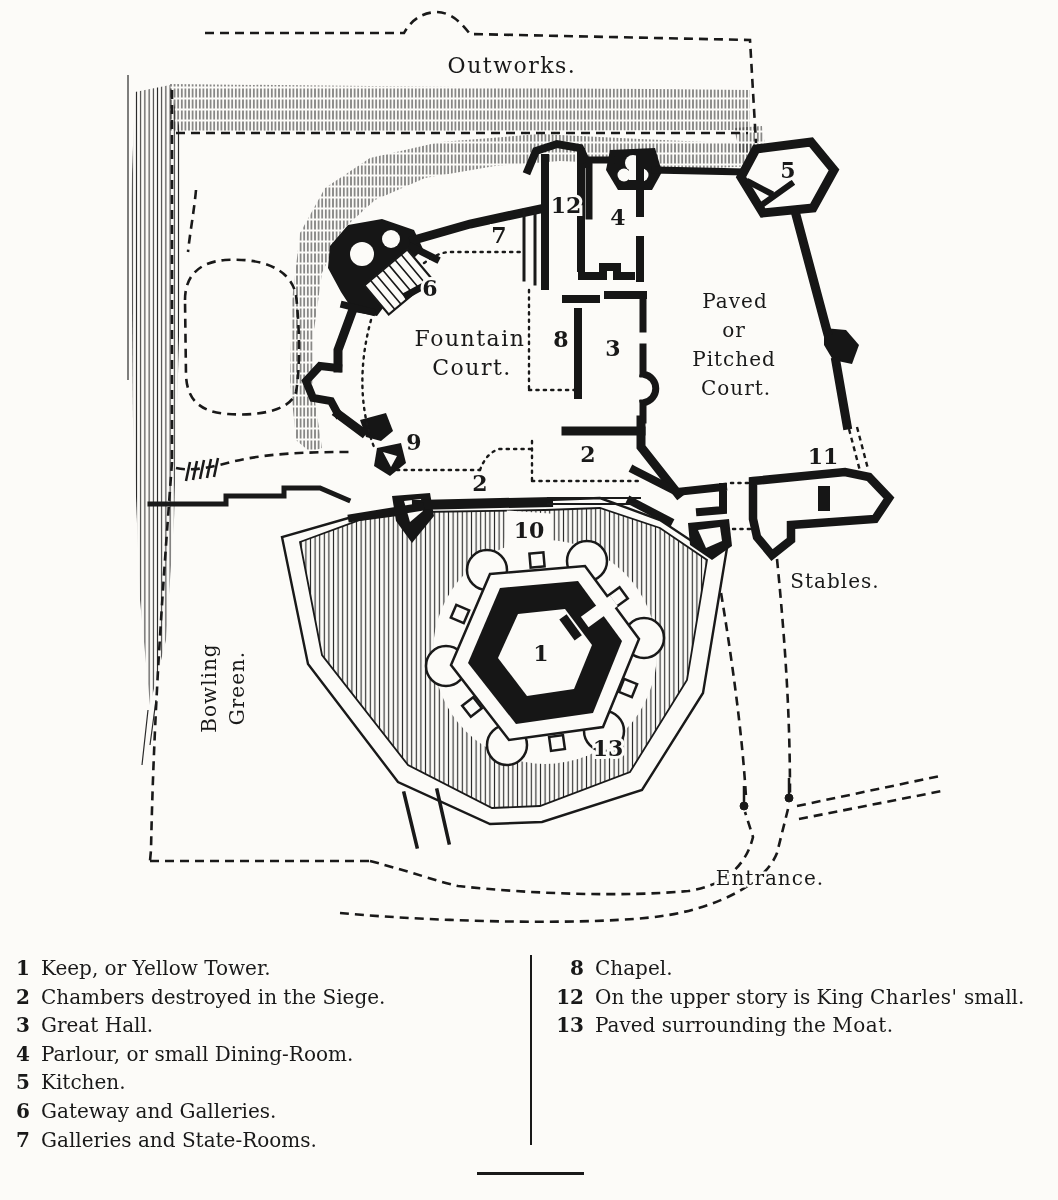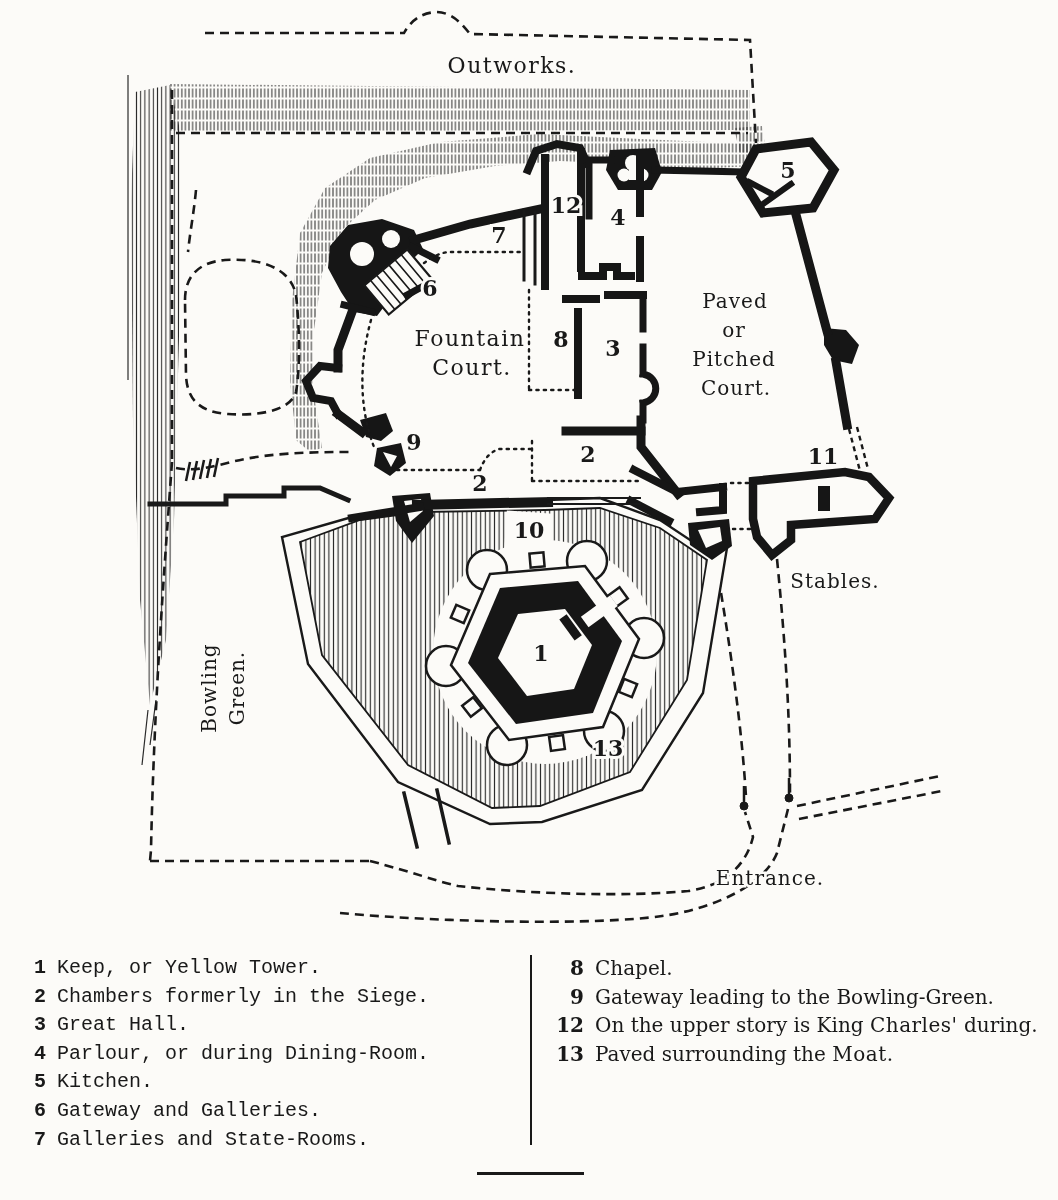--- a/index.html
+++ b/index.html
@@ -8,21 +8,21 @@
     background:#fcfbf8;font-family:"DejaVu Serif","Liberation Serif",serif;
     color:#191919;overflow:hidden;
   }
   .plan{position:absolute;top:0;left:0;}
   svg text{font-family:"DejaVu Serif","Liberation Serif",serif;fill:#191919;}
   .num{font-size:22px;font-weight:bold;text-anchor:middle;paint-order:stroke;stroke:#fcfbf8;stroke-width:6px;}
   .area{font-size:22px;text-anchor:middle;letter-spacing:1.5px;paint-order:stroke;stroke:#fcfbf8;stroke-width:5px;}
   .area-sm{font-size:20px;text-anchor:middle;letter-spacing:1px;paint-order:stroke;stroke:#fcfbf8;stroke-width:5px;}
   .legend{position:absolute;left:0;top:948px;width:1058px;font-size:20px;line-height:28.6px;}
   .lcol{position:absolute;top:6px;}
-  .lcol-left{left:16px;width:470px;font-family:Liberation Mono, monospace;}
+  .lcol-left{left:0;width:470px;}
   .lcol-right{left:552px;width:500px;}
   .lrow{white-space:nowrap;}
   .lnum{display:inline-block;text-align:right;font-weight:bold;margin-right:11px;}
   .lcol-left .lnum{width:30px;}
   .lcol-right .lnum{width:32px;}
   .blackletter{font-weight:normal;letter-spacing:0.5px;}
   .divider{position:absolute;left:530px;top:955px;width:2px;height:190px;background:#191919;}
   .bottom-rule{position:absolute;left:477px;top:1172px;width:107px;height:3px;background:#191919;}
 </style>
 </head>
@@ -221,30 +221,29 @@
     <text class="num" x="414" y="450">9</text>
     <text class="num" x="529" y="538">10</text>
     <text class="num" x="823" y="464">11</text>
     <text class="num" x="566" y="213">12</text>
     <text class="num" x="608" y="756">13</text>
   </svg>
 
   <div class="legend">
     <div class="lcol lcol-left">
       <div class="lrow"><span class="lnum">1</span><span class="ltext"><span>Keep, or Yellow Tower.</span><span class="blackletter"></span><span></span></span></div>
-      <div class="lrow"><span class="lnum">2</span><span class="ltext"><span>Chambers formerly in the Siege.</span><span class="blackletter"></span><span></span></span></div>
+      <div class="lrow"><span class="lnum">2</span><span class="ltext"><span>Chambers destroyed in the Siege.</span><span class="blackletter"></span><span></span></span></div>
       <div class="lrow"><span class="lnum">3</span><span class="ltext"><span>Great Hall.</span><span class="blackletter"></span><span></span></span></div>
-      <div class="lrow"><span class="lnum">4</span><span class="ltext"><span>Parlour, or during Dining-Room.</span><span class="blackletter"></span><span></span></span></div>
+      <div class="lrow"><span class="lnum">4</span><span class="ltext"><span>Parlour, or small Dining-Room.</span><span class="blackletter"></span><span></span></span></div>
       <div class="lrow"><span class="lnum">5</span><span class="ltext"><span>Kitchen.</span><span class="blackletter"></span><span></span></span></div>
       <div class="lrow"><span class="lnum">6</span><span class="ltext"><span>Gateway and Galleries.</span><span class="blackletter"></span><span></span></span></div>
       <div class="lrow"><span class="lnum">7</span><span class="ltext"><span>Galleries and State-Rooms.</span><span class="blackletter"></span><span></span></span></div>
     </div>
     <div class="lcol lcol-right">
       <div class="lrow"><span class="lnum">8</span><span class="ltext"><span>Chapel.</span><span class="blackletter"></span><span></span></span></div>
-      <div class="lrow"><span class="lnum">9</span><span class="ltext"><span>Gateway leading to the Bowling-Green.</span><span class="blackletter"></span><span></span></span></div>
-      <div class="lrow"><span class="lnum">12</span><span class="ltext"><span>On the upper story is King </span><span class="blackletter">Charles'</span><span> during.</span></span></div>
+      <div class="lrow"><span class="lnum">12</span><span class="ltext"><span>On the upper story is King </span><span class="blackletter">Charles'</span><span> small.</span></span></div>
       <div class="lrow"><span class="lnum">13</span><span class="ltext"><span>Paved surrounding the </span><span class="blackletter">Moat</span><span>.</span></span></div>
     </div>
   </div>
   <div class="divider"></div>
   <div class="bottom-rule"></div>
 
 </div>
 
 </body></html>

